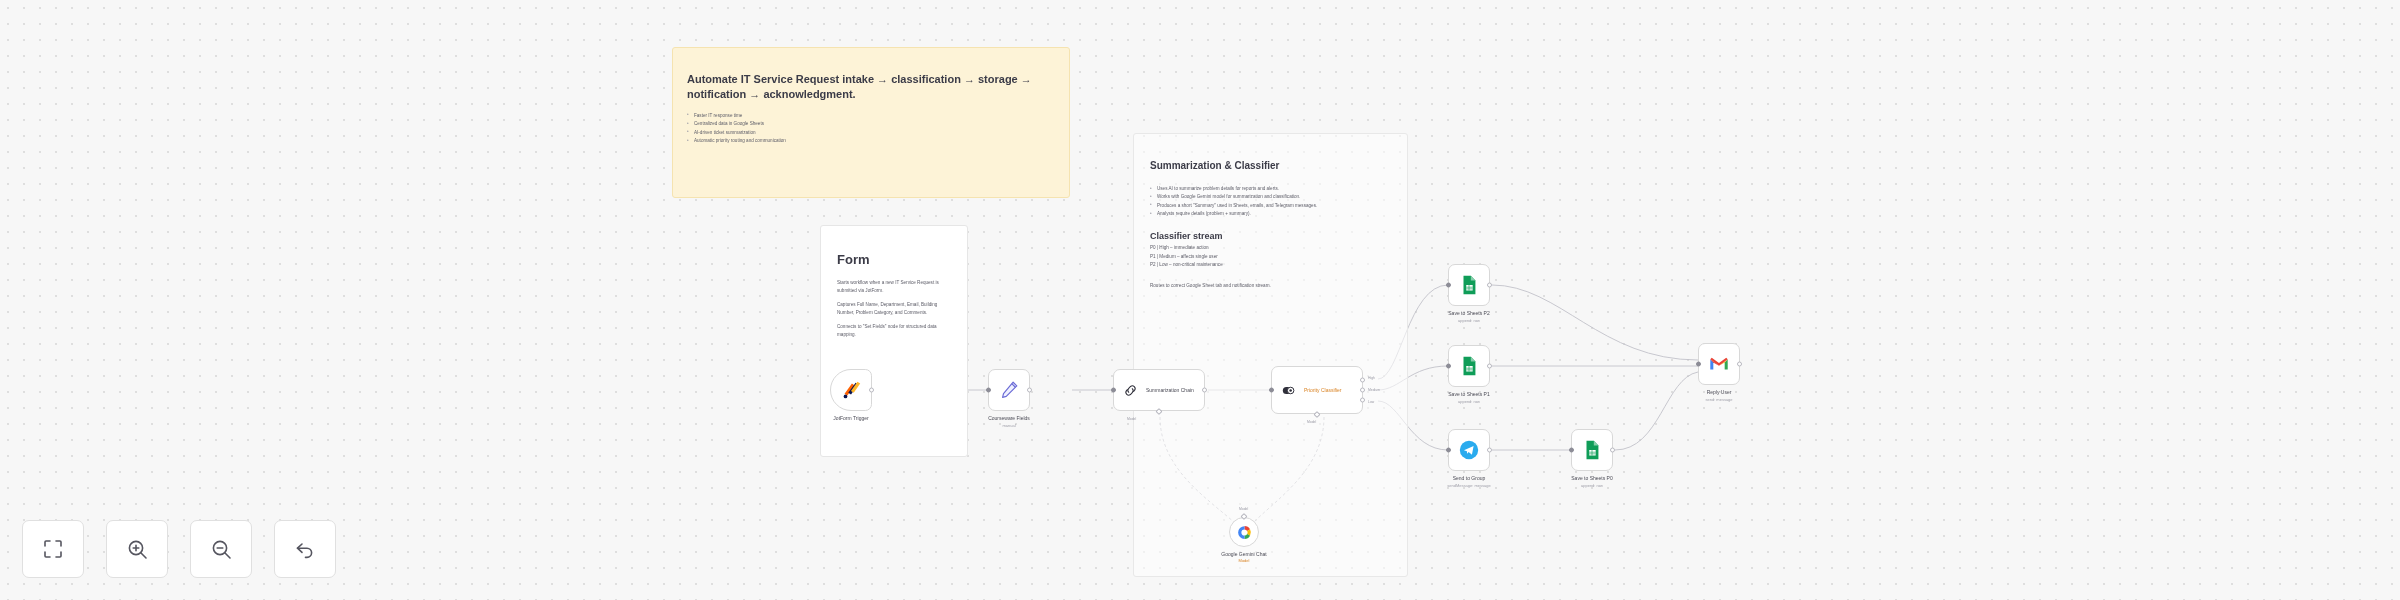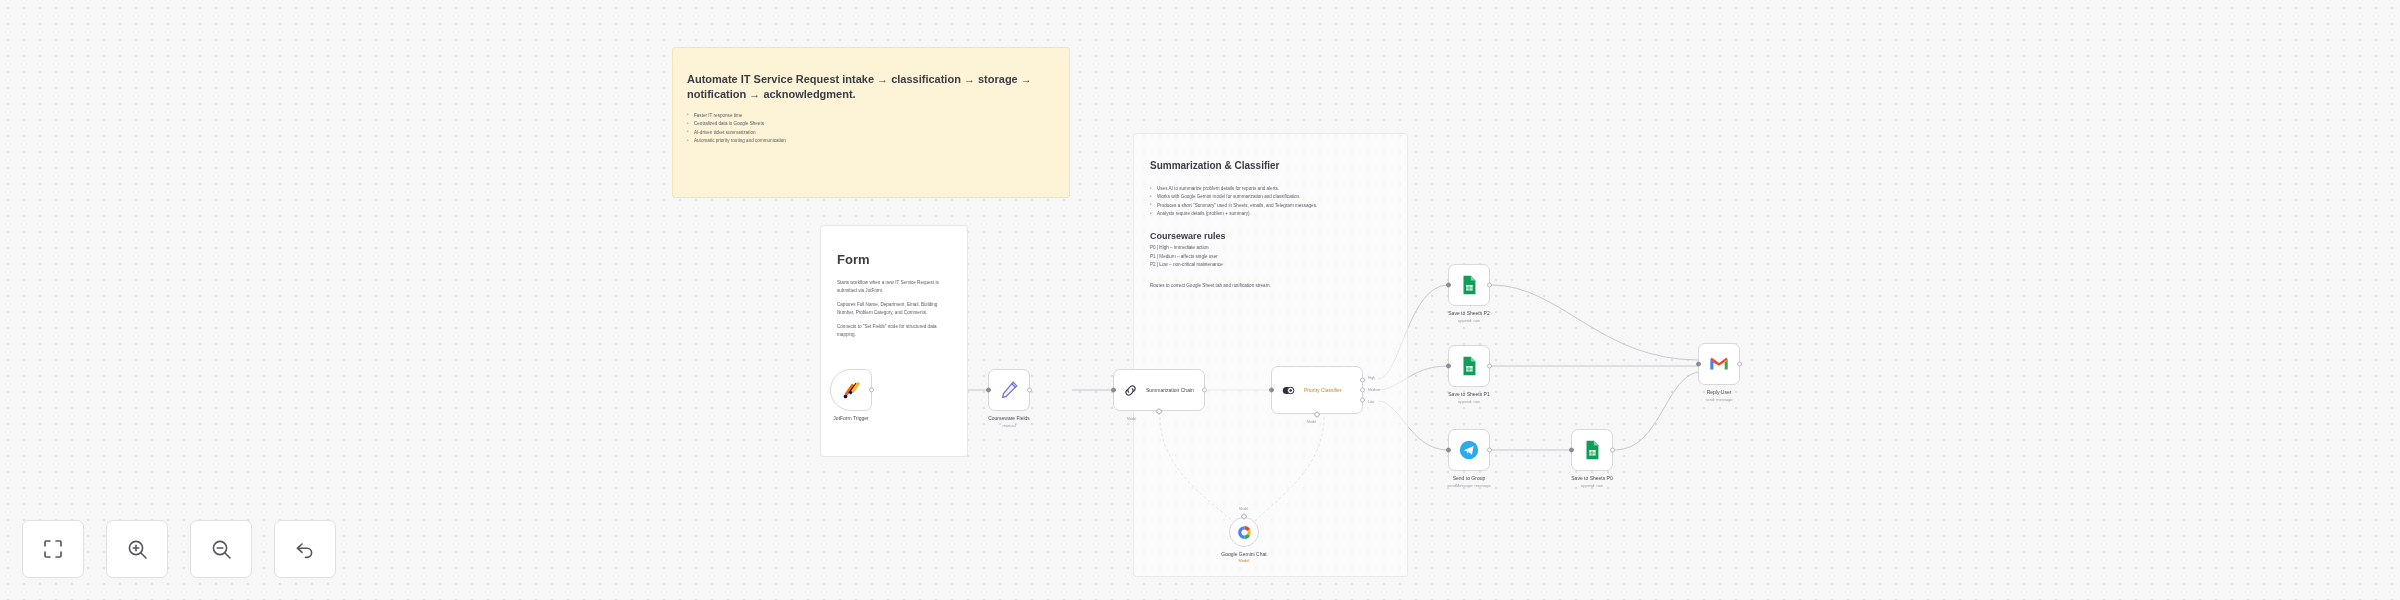--- a/index.html
+++ b/index.html
@@ -248,21 +248,21 @@
   </div>
 
   <div class="sticky sticky-clear" style="left:1105px; top:133px; width:275px; height:444px;margin-left:28px;">
     <h3 style="font-size:10px; margin:2px 0 14px 2px;">Summarization &amp; Classifier</h3>
     <ul style="margin-left:2px;">
       <li>Uses AI to summarize problem details for reports and alerts.</li>
       <li>Works with Google Gemini model for summarization and classification.</li>
       <li>Produces a short "Summary" used in Sheets, emails, and Telegram messages.</li>
       <li>Analysts require details (problem + summary).</li>
     </ul>
-    <h3 style="margin-left:2px; margin-top:12px;">Courseware rules</h3>
+    <h3 style="margin-left:2px; margin-top:12px;">Classifier stream</h3>
     <div style="margin-left:2px;">
       <div class="rules-line">P0 | High – immediate action</div>
       <div class="rules-line">P1 | Medium – affects single user</div>
       <div class="rules-line">P2 | Low – non-critical maintenance</div>
     </div>
     <p style="margin-left:2px; margin-top:12px;">Routes to correct Google Sheet tab and notification stream.</p>
   </div>
 
   <div class="red-dot" style="left:831px; top:388px;"></div>
 

